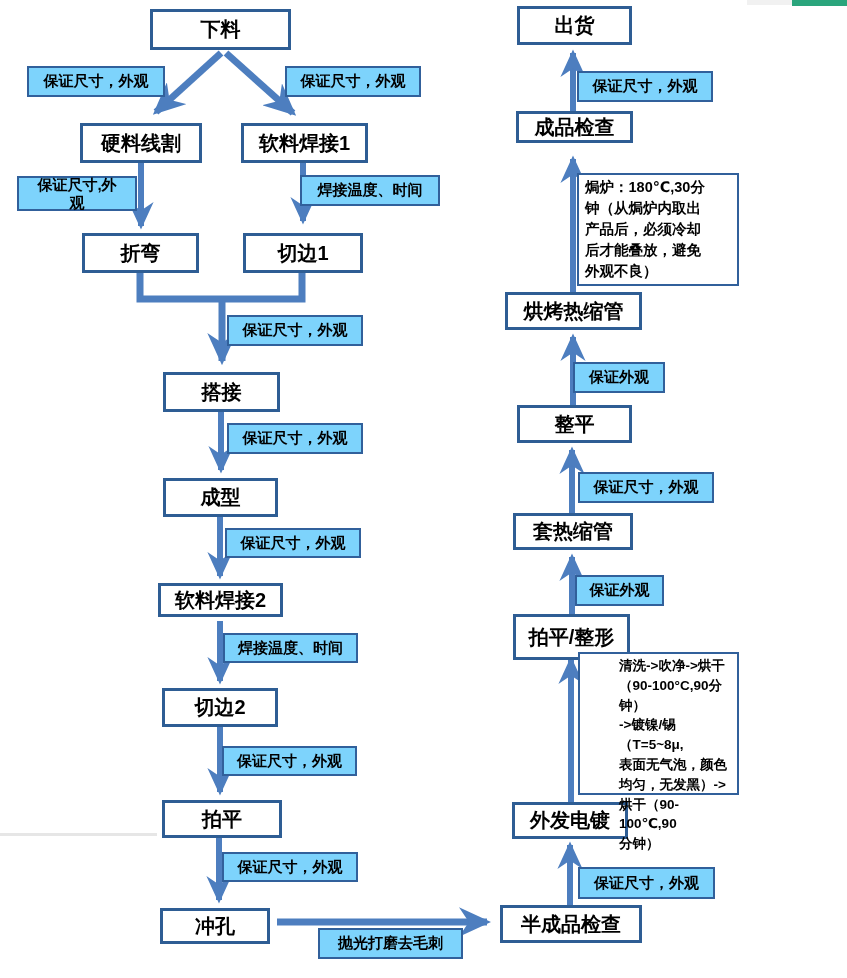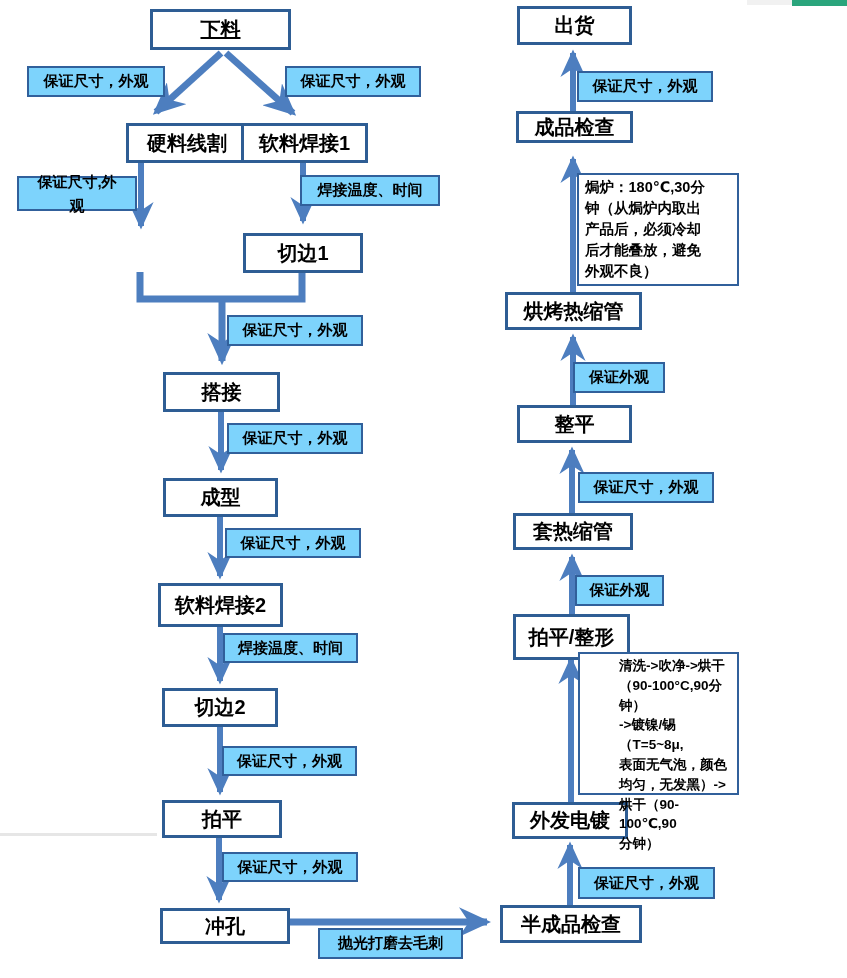--- a/index.html
+++ b/index.html
@@ -19,21 +19,21 @@
     border:3px solid var(--box-border);
     display:flex;align-items:center;justify-content:center;
     font-weight:bold;font-size:20px;text-align:center;white-space:nowrap;
   }
   .lbox{
     position:absolute;box-sizing:border-box;background:#7dd3fc;
     border:2px solid var(--label-border);
     display:flex;align-items:center;justify-content:center;
     font-weight:bold;font-size:15px;white-space:nowrap;
   }
-  .lbox.wrap{white-space:pre-line;text-align:center;line-height:24px;}
+  .lbox.wrap{white-space:pre-line;text-align:center;line-height:18px;}
   .note{
     position:absolute;box-sizing:border-box;background:#fff;
     border:2px solid var(--label-border);
     font-weight:bold;text-align:left;white-space:pre-line;
   }
   .note.plating{font-size:13.5px;line-height:19.8px;padding:2px 2px 0 6px;}
   .note.oven{font-size:14.5px;line-height:21px;padding:2px 2px 13px 6px;}
   .bar{position:absolute;}
 </style>
 </head>
@@ -67,30 +67,31 @@
       <path d="M573,405 L573,337" stroke-width="6" marker-end="url(#ah)"></path>
       <path d="M573,292 L573,159" stroke-width="6" marker-end="url(#ah)"></path>
       <path d="M573,111 L573,53" stroke-width="6" marker-end="url(#ah)"></path>
     </g>
   </svg>
 
   <div class="bar" style="left:747px;top:0;width:45px;height:5px;background:#f1f1f1;"></div>
   <div class="bar" style="left:792px;top:0;width:55px;height:6px;background:#2aa57c;"></div>
   <div class="bar" style="left:0;top:833px;width:157px;height:3px;background:#e6e6e6;"></div>
 
-  <div class="pbox" style="left:150px;top:9px;width:141px;height:41px;text-decoration:underline;">下料</div>
-  <div class="pbox" style="left:80px;top:123px;width:122px;height:40px;margin-left:46px;">硬料线割</div>
+  <div class="pbox" style="left:150px;top:9px;width:141px;height:41px;">下料</div>
+  <div class="pbox" style="left:80px;top:123px;width:122px;height:40px;">硬料线割</div>
   <div class="pbox" style="left:241px;top:123px;width:127px;height:40px;">软料焊接1</div>
+  <div class="pbox" style="left:82px;top:233px;width:117px;height:40px;">折弯</div>
   <div class="pbox" style="left:243px;top:233px;width:120px;height:40px;">切边1</div>
   <div class="pbox" style="left:163px;top:372px;width:117px;height:40px;">搭接</div>
   <div class="pbox" style="left:163px;top:478px;width:115px;height:39px;">成型</div>
-  <div class="pbox" style="left:158px;top:583px;width:125px;height:44px;">软料焊接2</div>
+  <div class="pbox" style="left:158px;top:583px;width:125px;height:34px;">软料焊接2</div>
   <div class="pbox" style="left:162px;top:688px;width:116px;height:39px;">切边2</div>
   <div class="pbox" style="left:162px;top:800px;width:120px;height:38px;">拍平</div>
-  <div class="pbox" style="left:160px;top:908px;width:130px;height:36px;">冲孔</div>
+  <div class="pbox" style="left:160px;top:908px;width:110px;height:36px;">冲孔</div>
 
   <div class="pbox" style="left:512px;top:802px;width:116px;height:37px;">外发电镀</div>
   <div class="pbox" style="left:500px;top:905px;width:142px;height:38px;">半成品检查</div>
   <div class="pbox" style="left:513px;top:614px;width:117px;height:46px;">拍平/整形</div>
   <div class="pbox" style="left:513px;top:513px;width:120px;height:37px;">套热缩管</div>
   <div class="pbox" style="left:517px;top:405px;width:115px;height:38px;">整平</div>
   <div class="pbox" style="left:505px;top:292px;width:137px;height:38px;">烘烤热缩管</div>
   <div class="pbox" style="left:516px;top:111px;width:117px;height:32px;">成品检查</div>
   <div class="pbox" style="left:517px;top:6px;width:115px;height:39px;">出货</div>
 

